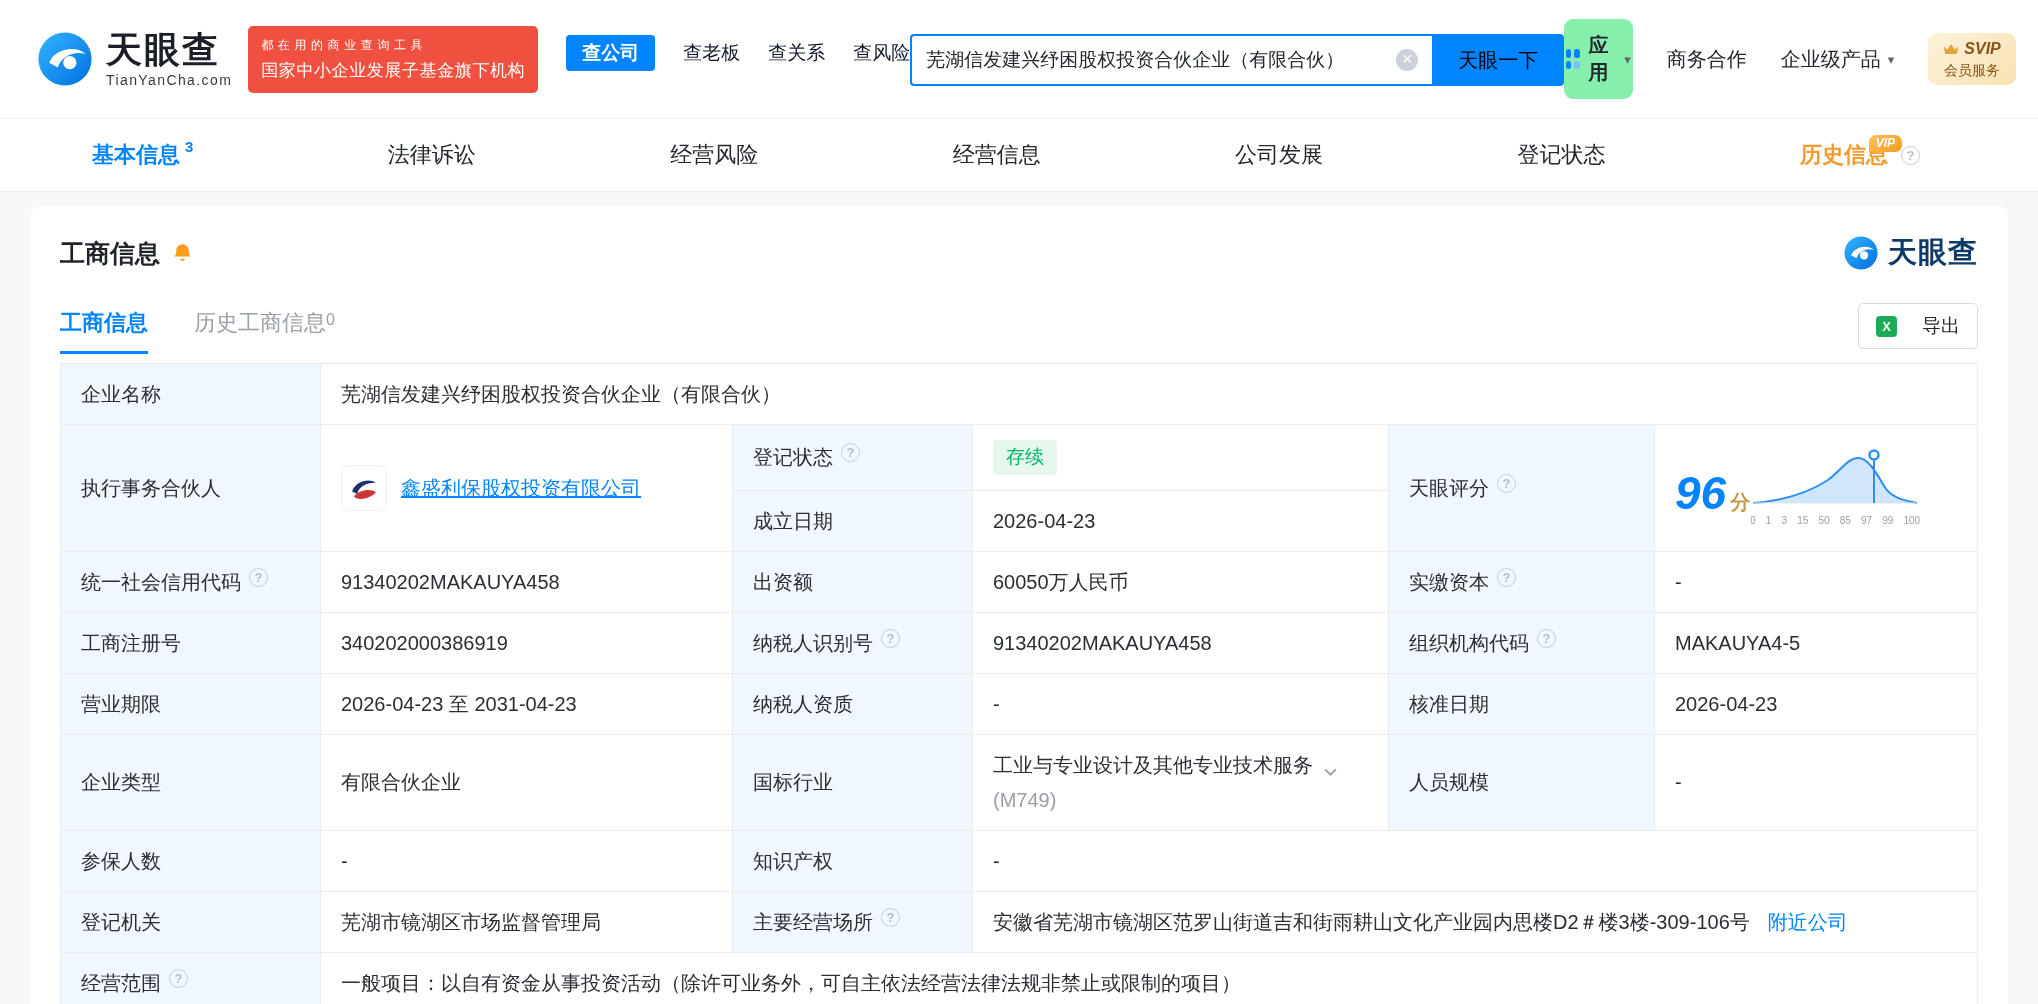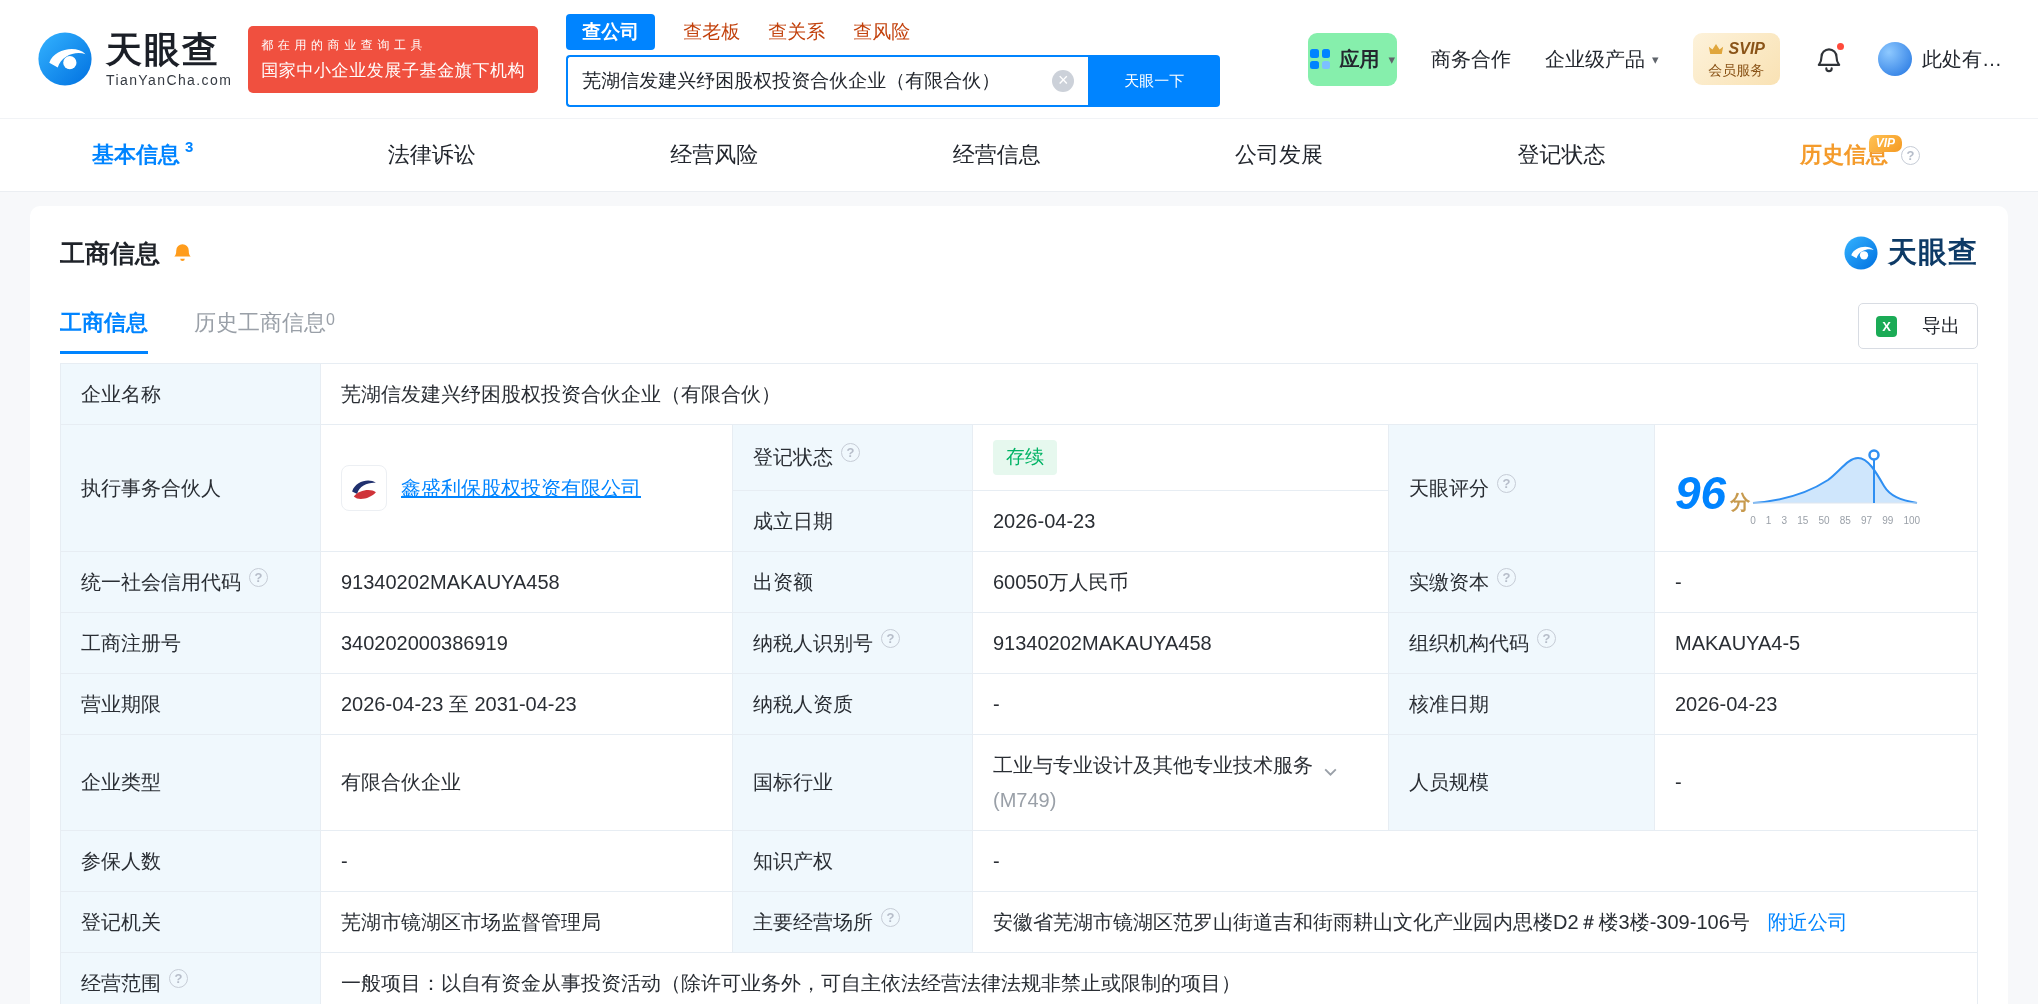--- a/index.html
+++ b/index.html
@@ -9,30 +9,30 @@
   
   .topbar{display:flex;align-items:center;background:#fff;height:118px;padding:0 36px}
   .logo{display:flex;align-items:center;gap:12px;cursor:pointer}
   .logo-mark svg{width:58px;height:58px;display:block}
   .logo-text{display:flex;flex-direction:column;line-height:1.05}
   .logo-brand{font-size:36px;font-weight:700;color:#1b1f27;letter-spacing:2px}
   .logo-domain{font-size:14px;color:#353a42;letter-spacing:1.4px;margin-top:4px}
   .promo-badge{margin-left:16px;background:#f0503f;color:#fff;border-radius:5px;padding:11px 13px;display:flex;flex-direction:column;gap:5px;flex:none}
   .promo-line1{font-size:12px;letter-spacing:4.6px;white-space:nowrap}
   .promo-line2{font-size:17px;letter-spacing:.6px;white-space:nowrap}
-  .search-area{margin-left:28px;display:flex;flex-direction:column}
+  .search-area{margin-left:28px;display:flex;}
   .search-tabs{display:flex;align-items:center;gap:28px;height:42px}
-  .stab{font-size:19px;color:#c2410c;cursor:pointer;white-space:nowrap}
+  .stab{font-size:19px;color:#0f172a;cursor:pointer;white-space:nowrap}
   .stab.active{background:#0084ff;color:#fff;border-radius:4px;padding:5px 16px;font-weight:700}
   .search-row{display:flex;margin-top:2px}
   .search-box{width:522px;height:52px;border:2px solid #0084ff;border-right:none;border-radius:4px 0 0 4px;background:#fff;display:flex;align-items:center;padding:0 14px}
   .search-box input{flex:1;border:none;outline:none;font-size:19px;color:#23272e;font-family:inherit;background:transparent}
   .clear-icon{width:22px;height:22px;border-radius:50%;background:#ccd1d9;cursor:pointer;flex:none;position:relative}
   .clear-icon::after{content:"\00d7";position:absolute;inset:0;color:#fff;font-size:18px;line-height:21px;text-align:center}
-  .search-btn{width:132px;height:52px;background:#0084ff;color:#ffffff;border:none;font-size:15px;border-radius:0 4px 4px 0;cursor:pointer;font-family:inherit}
+  .search-btn{width:132px;height:52px;background:#0084ff;color:#000000;border:none;font-size:20px;border-radius:0 4px 4px 0;cursor:pointer;font-family:inherit}
   .top-menu{margin-left:auto;display:flex;align-items:center;gap:34px}
   .apps-chip{display:flex;align-items:center;gap:9px;background:#86efac;border-radius:9px;padding:13px 2px;cursor:pointer}
   .grid-icon{width:20px;height:20px;display:grid;grid-template-columns:1fr 1fr;grid-template-rows:1fr 1fr;gap:3px}
   .grid-icon i{background:#0084ff;border-radius:2.5px}
   .grid-icon i:nth-child(4){background:#7cc0ff}
   .apps-label{font-size:20px;color:#23272e;font-weight:600}
   .caret{font-size:13px;color:#5f646b}
   .menu-link{font-size:20px;color:#23272e;cursor:pointer;display:flex;align-items:center;gap:7px;white-space:nowrap}
   .svip-chip{background:linear-gradient(135deg,#fdf2da,#f9e2b4);border-radius:9px;padding:7px 15px;display:flex;flex-direction:column;align-items:center;cursor:pointer;line-height:1.15}
   .svip-top{display:flex;align-items:center;gap:5px;font-size:16px;font-weight:800;color:#8a5418;font-style:italic}

